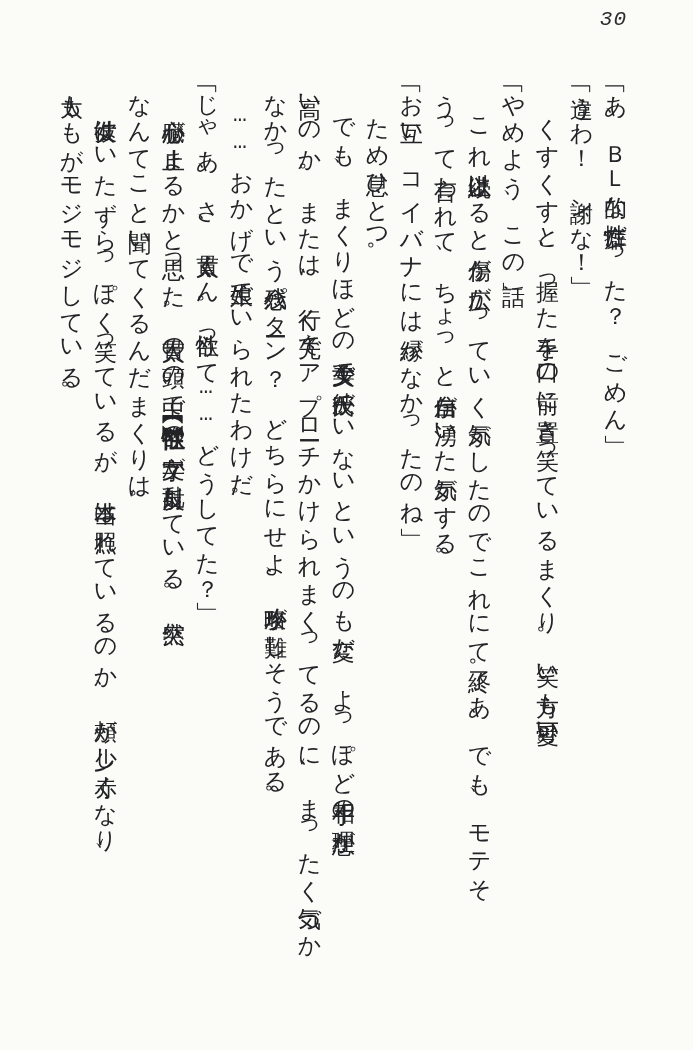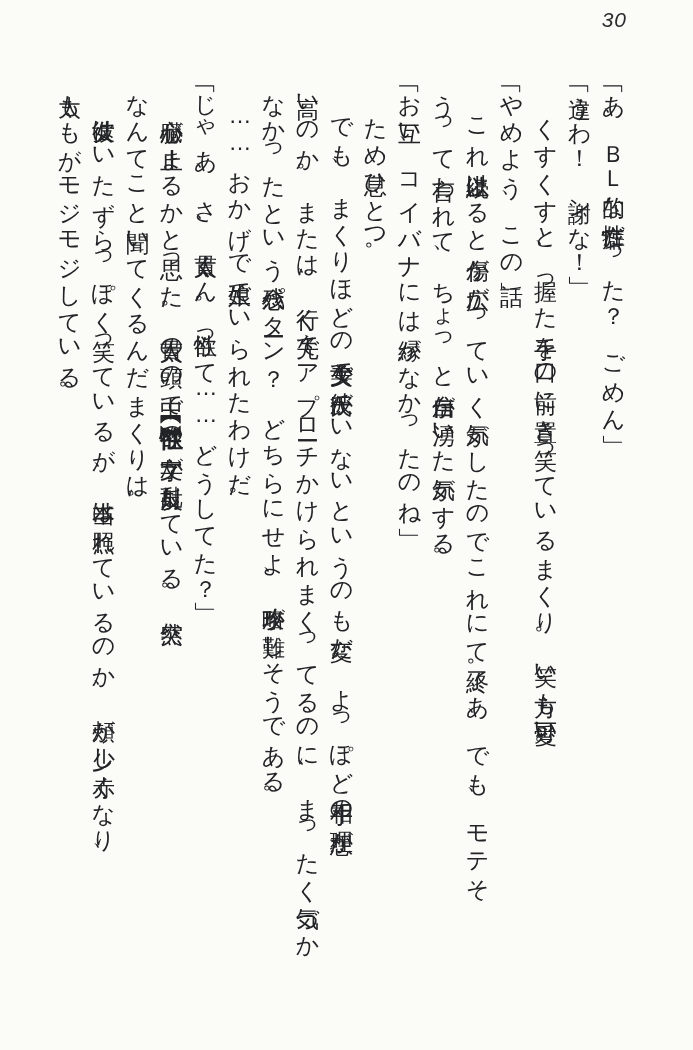--- a/index.html
+++ b/index.html
@@ -5,21 +5,21 @@
   html, body {
     margin: 0; padding: 0;
     width: 693px; height: 1050px;
     background: #fbfbf8;
   }
   .page {
     position: relative;
     width: 693px; height: 1050px;
     overflow: hidden;
     background: #fbfbf8;
-    font-family: Liberation Sans, sans-serif;
+    font-family: Liberation Mono, monospace;
     color: #222326;
   }
   .page-number {
     position: absolute;
     top: 8px; right: 66px;
     font-size: 21px;
     font-style: italic;
     letter-spacing: 1px;
     color: #2c2c2e;
   }

